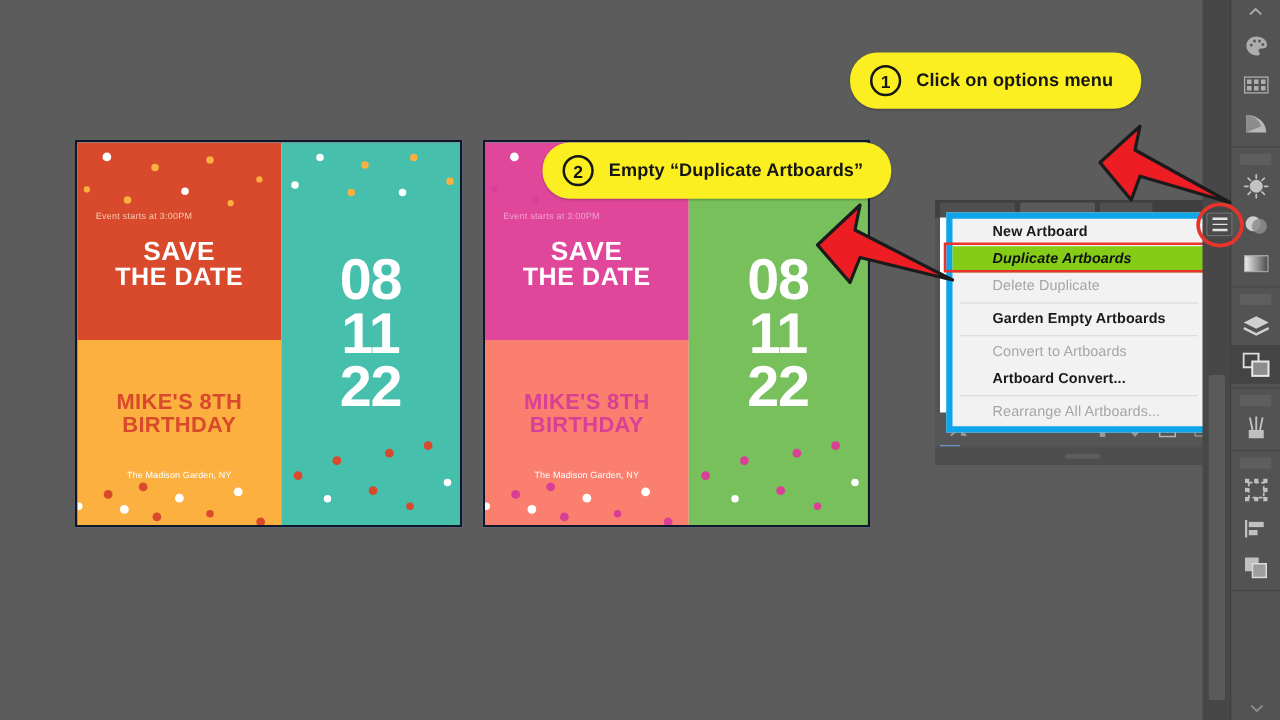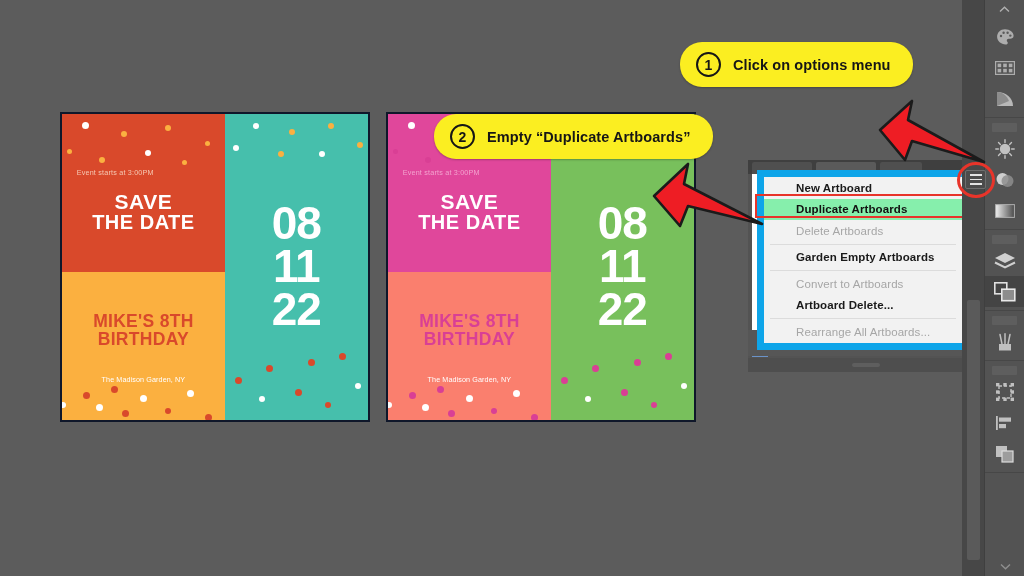--- a/index.html
+++ b/index.html
@@ -92,27 +92,27 @@
   #panel-row-sel { position:absolute; left:4px; top:183px; width:16px; height:14px; background:#6b93c9; }
 
   #panel-footer { position:absolute; left:0; bottom:16px; width:235px; height:26px; background:#565656; display:flex; align-items:center; }
   .foot-icon { width:26px; height:26px; display:flex; align-items:center; justify-content:center; }
   #panel-resize { position:absolute; left:0; bottom:0; width:235px; height:14px; background:#4e4e4e; display:flex; align-items:center; justify-content:center; }
   #panel-grip { width:28px; height:4px; background:#5e5e5e; border-radius:2px; }
 
   
   #flyout-menu {
     position:absolute; left:757px; top:170px; width:212px;
-    background:#f2f2f2; border:7px solid #0ea5e9;
+    background:#f2f2f2; border:5px solid #0ea5e9;
     font-size:11.5px; color:#1a1a1a;
   }
   .mi { height:21.5px; display:flex; align-items:center; padding-left:32px; white-space:nowrap; letter-spacing:.1px; }
   .mi.bold { font-weight:bold; }
   .mi.disabled { color:#a6a6a6; }
-  .mi.selected { background:#86efac; font-weight:bold; color:#111; }
+  .mi.selected { background:#84cc16; font-weight:bold; color:#111;font-style:italic; }
   .mi-sep { height:1px; background:#dcdcdc; margin:2px 6px; }
 
   #menu-hl {
     position:absolute; left:755px; top:194px; width:216px; height:24px;
     border:2px solid #e8342a; pointer-events:none;
   }
 
   
   #options-menu-button {
     position:absolute; left:965px; top:170px; width:21px; height:19px;
@@ -308,26 +308,26 @@
     </div>
 
     <div id="panel-resize">
       <span id="panel-grip"></span>
     </div>
   </div>
 
   <div id="flyout-menu">
     <div class="mi bold">New Artboard</div>
     <div class="mi selected">Duplicate Artboards</div>
-    <div class="mi disabled">Delete Artboards</div>
+    <div class="mi disabled">Delete Duplicate</div>
     <div class="mi-sep"></div>
     <div class="mi bold">Garden Empty Artboards</div>
     <div class="mi-sep"></div>
     <div class="mi disabled">Convert to Artboards</div>
-    <div class="mi bold">Artboard Delete...</div>
+    <div class="mi bold">Artboard Convert...</div>
     <div class="mi-sep"></div>
     <div class="mi disabled">Rearrange All Artboards...</div>
   </div>
   <div id="menu-hl"></div>
 
   <div id="rail-gutter"></div>
   <div id="gutter-scroll"></div>
 
   <div id="tool-rail">
     <div id="rail-collapse">

